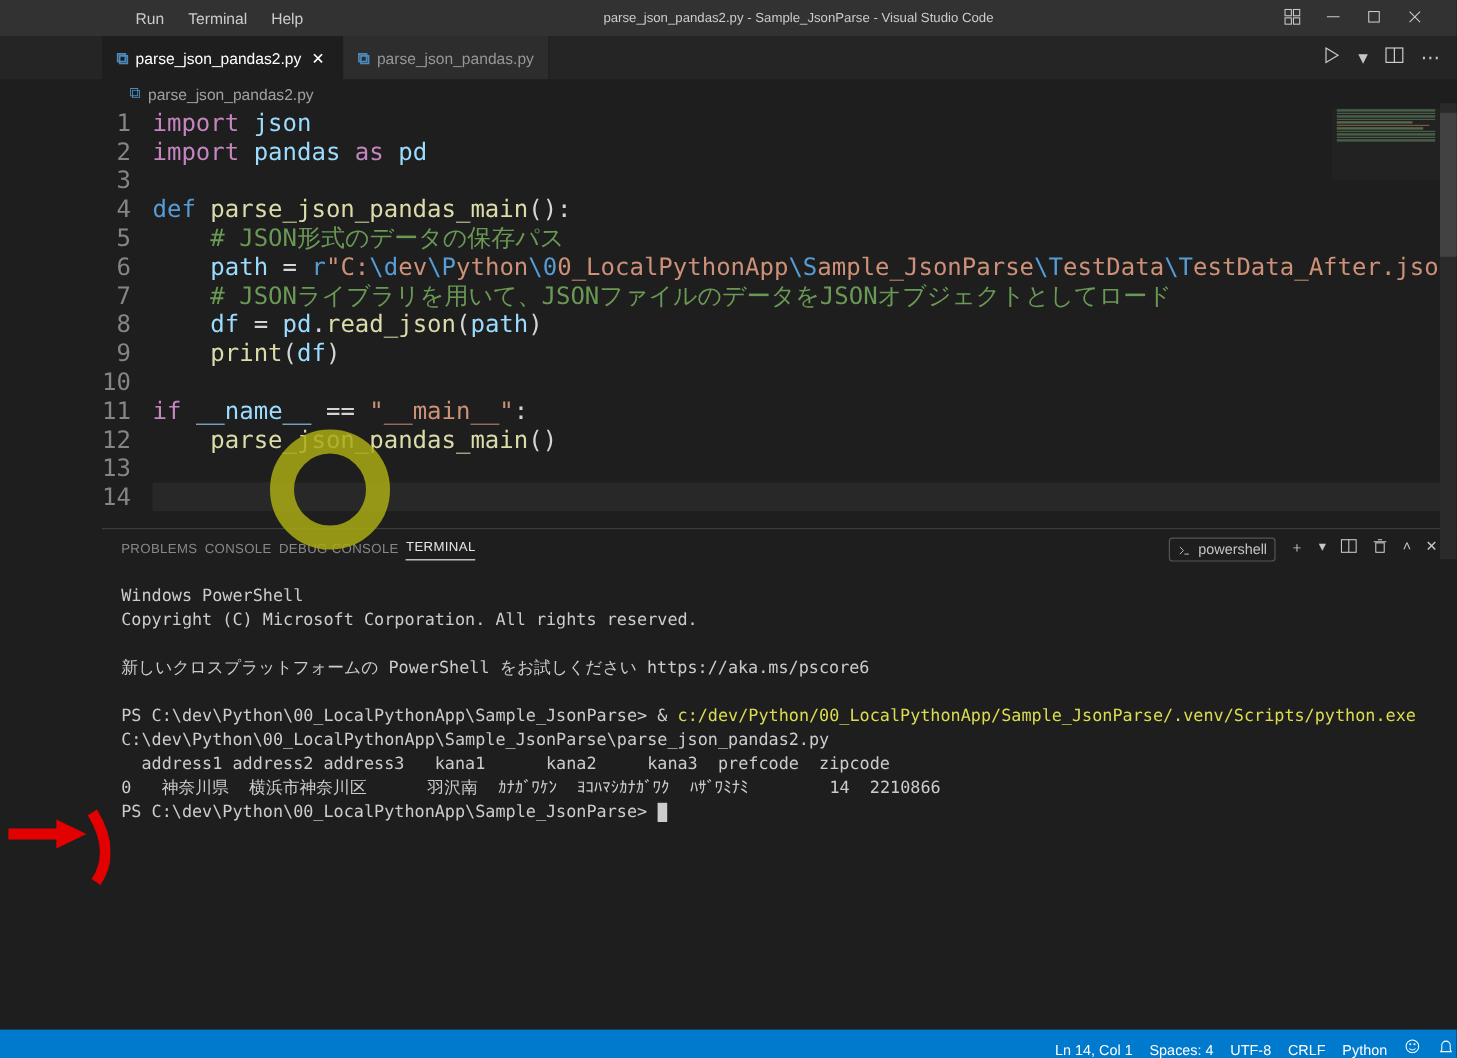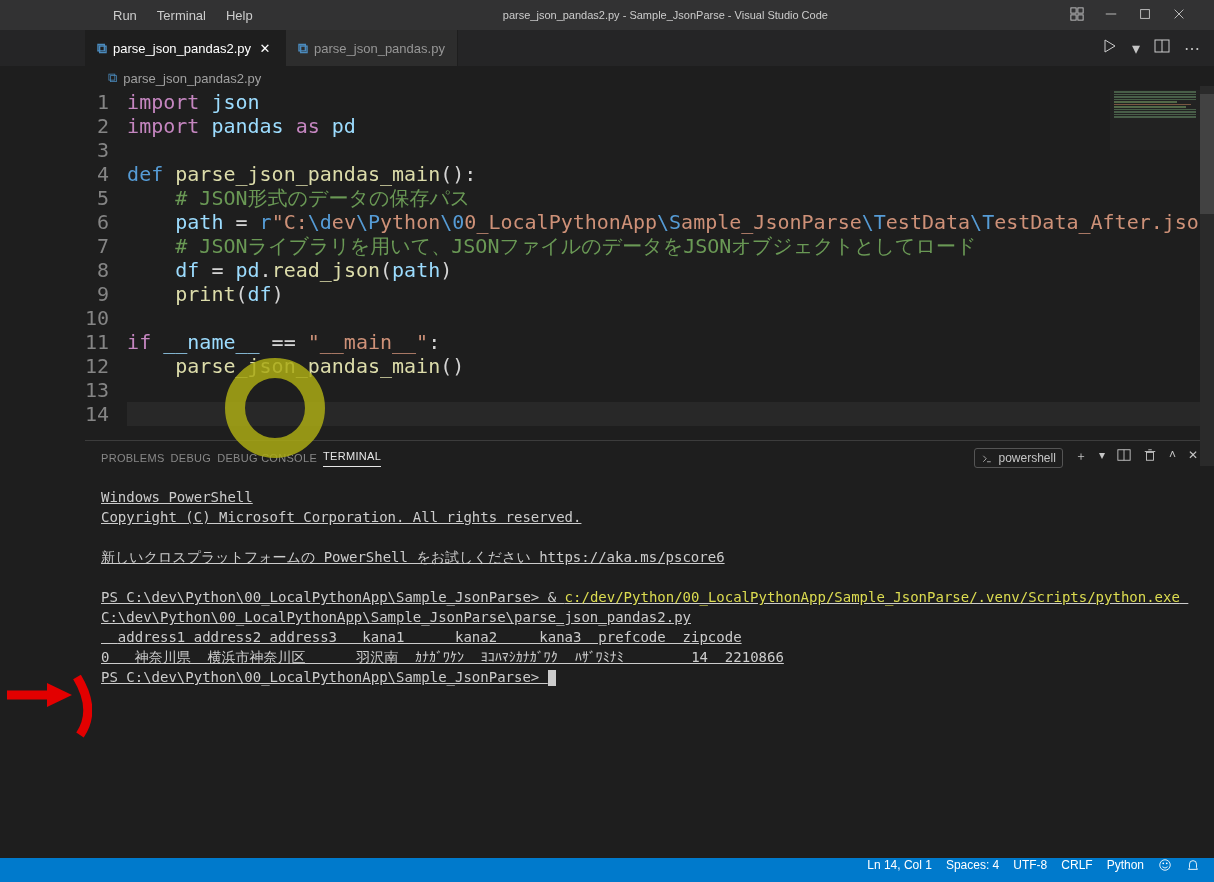--- a/index.html
+++ b/index.html
@@ -108,34 +108,33 @@
 .term-ctrl .shellname { display:flex; align-items:center; gap:6px; border:1px solid #555; padding:2px 6px; border-radius:3px;}
 .terminal-body {
   font-family: Consolas, monospace;
   font-size: 14px;
   line-height: 20px;
   padding: 12px 16px;
   color: #cccccc;
   height: 320px;
   white-space: pre-wrap;
   word-break: break-all;
-  text-decoration: underline;
 }
 .terminal-body .yel { color: #dcdc50; }
 .terminal-body .cursor { display:inline-block; width:8px; height:16px; background:#cccccc; vertical-align:middle;}
 .statusbar {
   position: absolute;
   bottom: 0; left: 0; right: 0;
   height: 24px;
   background: #007acc;
   color: #fff;
   display: flex;
-  align-items: flex-start;
+  align-items: flex-end;
   font-size: 12px;
-  padding: 0 14px;
+  padding: 0 2px;
   justify-content: flex-end;
   gap: 14px;
 }
 .statusbar .sitem { cursor:pointer; }
 .arrow-annot {
   position:absolute;
   left: 2px; top: 665px;
   pointer-events:none;
   color:#e30000;
   font-size:40px; font-weight:bold;
@@ -258,21 +257,21 @@
 
 <div class="scrollbar-v">
     <div class="thumb"></div>
   </div>
 
 <div class="circle-annot"></div>
 
 <div class="panel">
   <div class="panel-tabs">
     <span class="ptab">PROBLEMS</span>
-    <span class="ptab">DEBUG</span>
+    <span class="ptab">CONSOLE</span>
     <span class="ptab">DEBUG CONSOLE</span>
     <span class="ptab active">TERMINAL</span>
     <div class="spacer"></div>
     <div class="term-ctrl">
       <span class="shellname">
         <svg width="12" height="12" viewBox="0 0 16 16">
             <polyline points="3,5 7,9 3,13" fill="none" stroke="#ccc"></polyline>
             <line x1="8" y1="13" x2="13" y2="13" stroke="#ccc"></line>
           </svg>
         <span>powershell</span>

